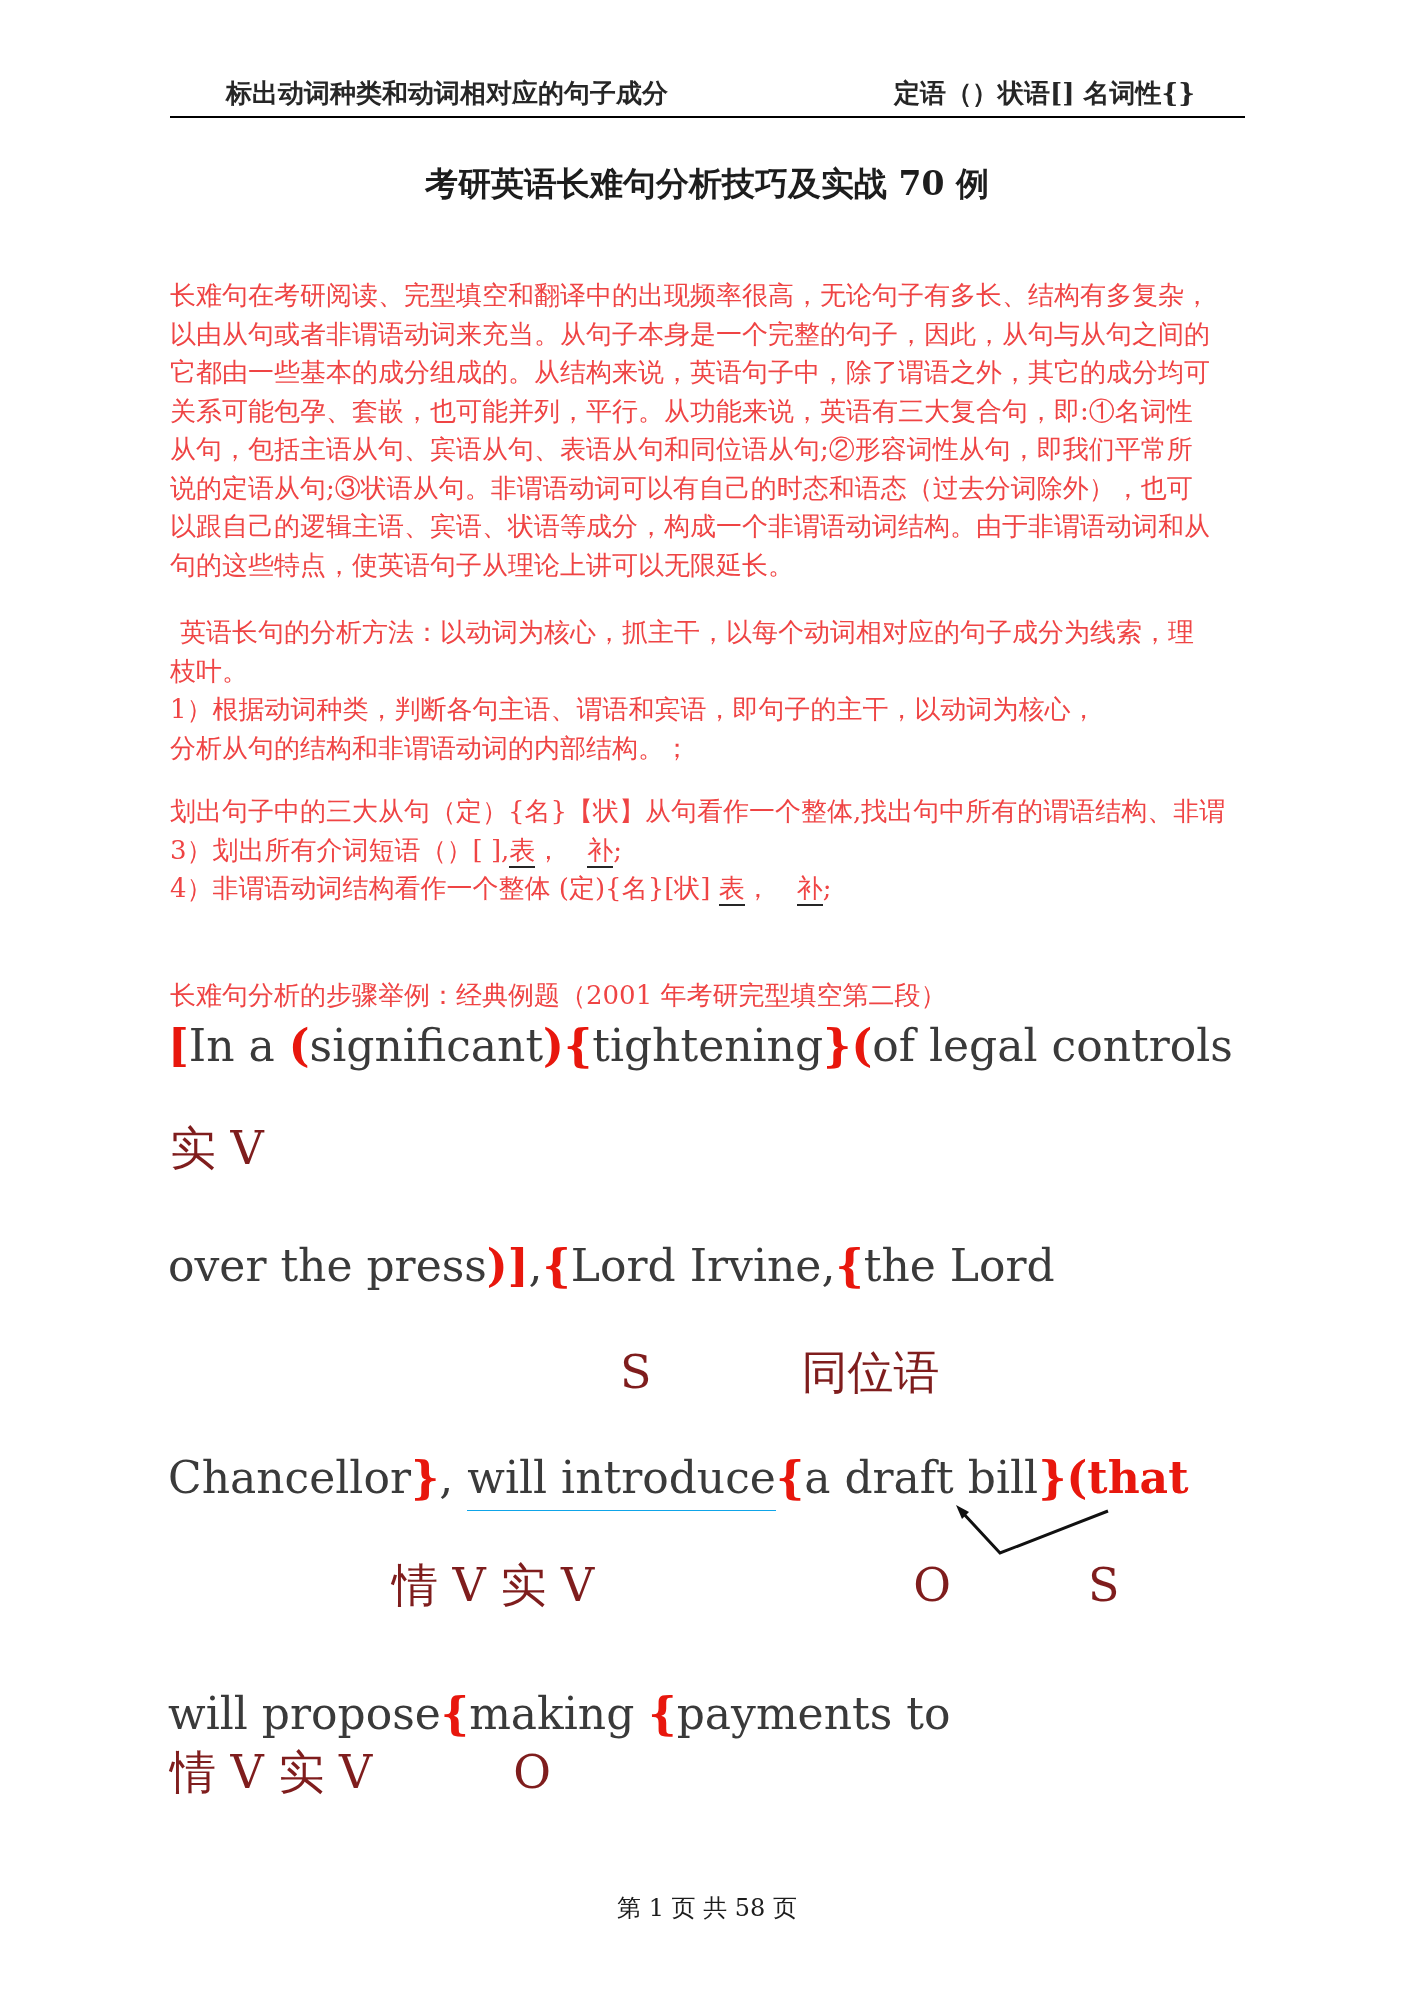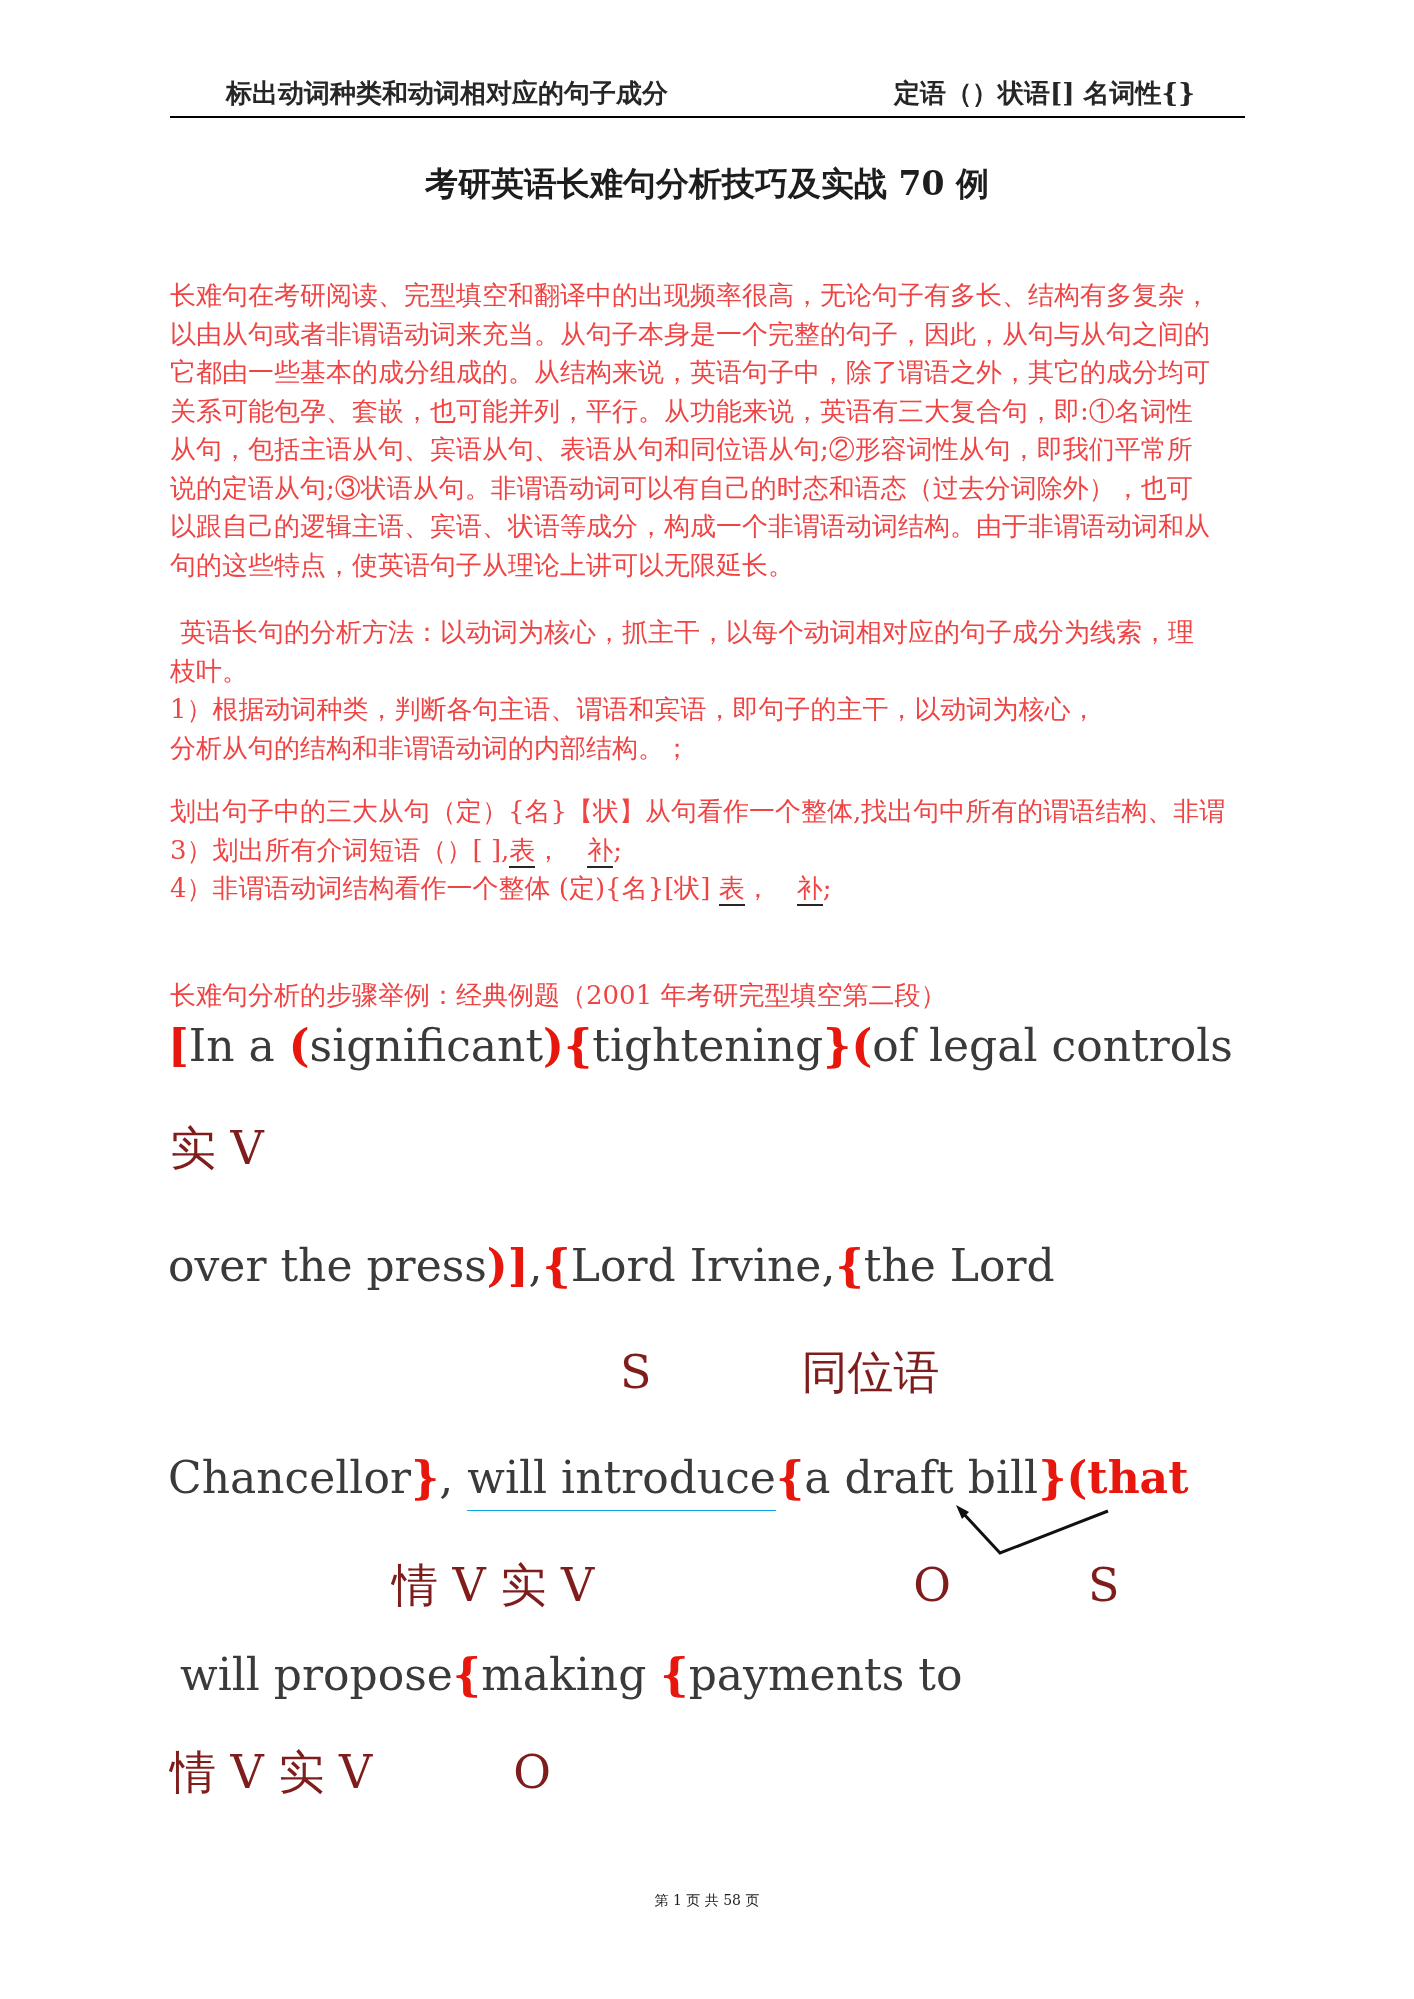--- a/index.html
+++ b/index.html
@@ -60,28 +60,28 @@
   .a-1{top:1118px;}
   .s-l2{top:1236px;}
   .a-2{top:1342px;}
   .a-2 .a-s{margin-left:450px;}
   .a-2 .a-tw{margin-left:150px;}
   .s-l3{top:1448px;}
   .a-3{top:1555px;}
   .a-3 .a-v{margin-left:222px;}
   .a-3 .a-o{margin-left:319px;}
   .a-3 .a-s{margin-left:137px;}
-  .s-l4{top:1645px;margin-left:12px;}
+  .s-l4{top:1684px;}
   .a-4{top:1742px;}
   .a-4 .a-o{margin-left:141px;}
   .arrow-svg{position:absolute;left:930px;top:1495px;}
   
   .footer{
     position:absolute;top:1892px;left:0;width:100%;
-    text-align:center;font-size:14px;color:#1d1d1d;
+    text-align:center;font-size:24px;color:#1d1d1d;
   }
 </style>
 </head>
 <body>
 
 <div class="page">
 
   <div class="header-row">
     <span class="header-left">标出动词种类和动词相对应的句子成分</span>
     <span class="header-right">定语（）状语[] 名词性{}</span>

